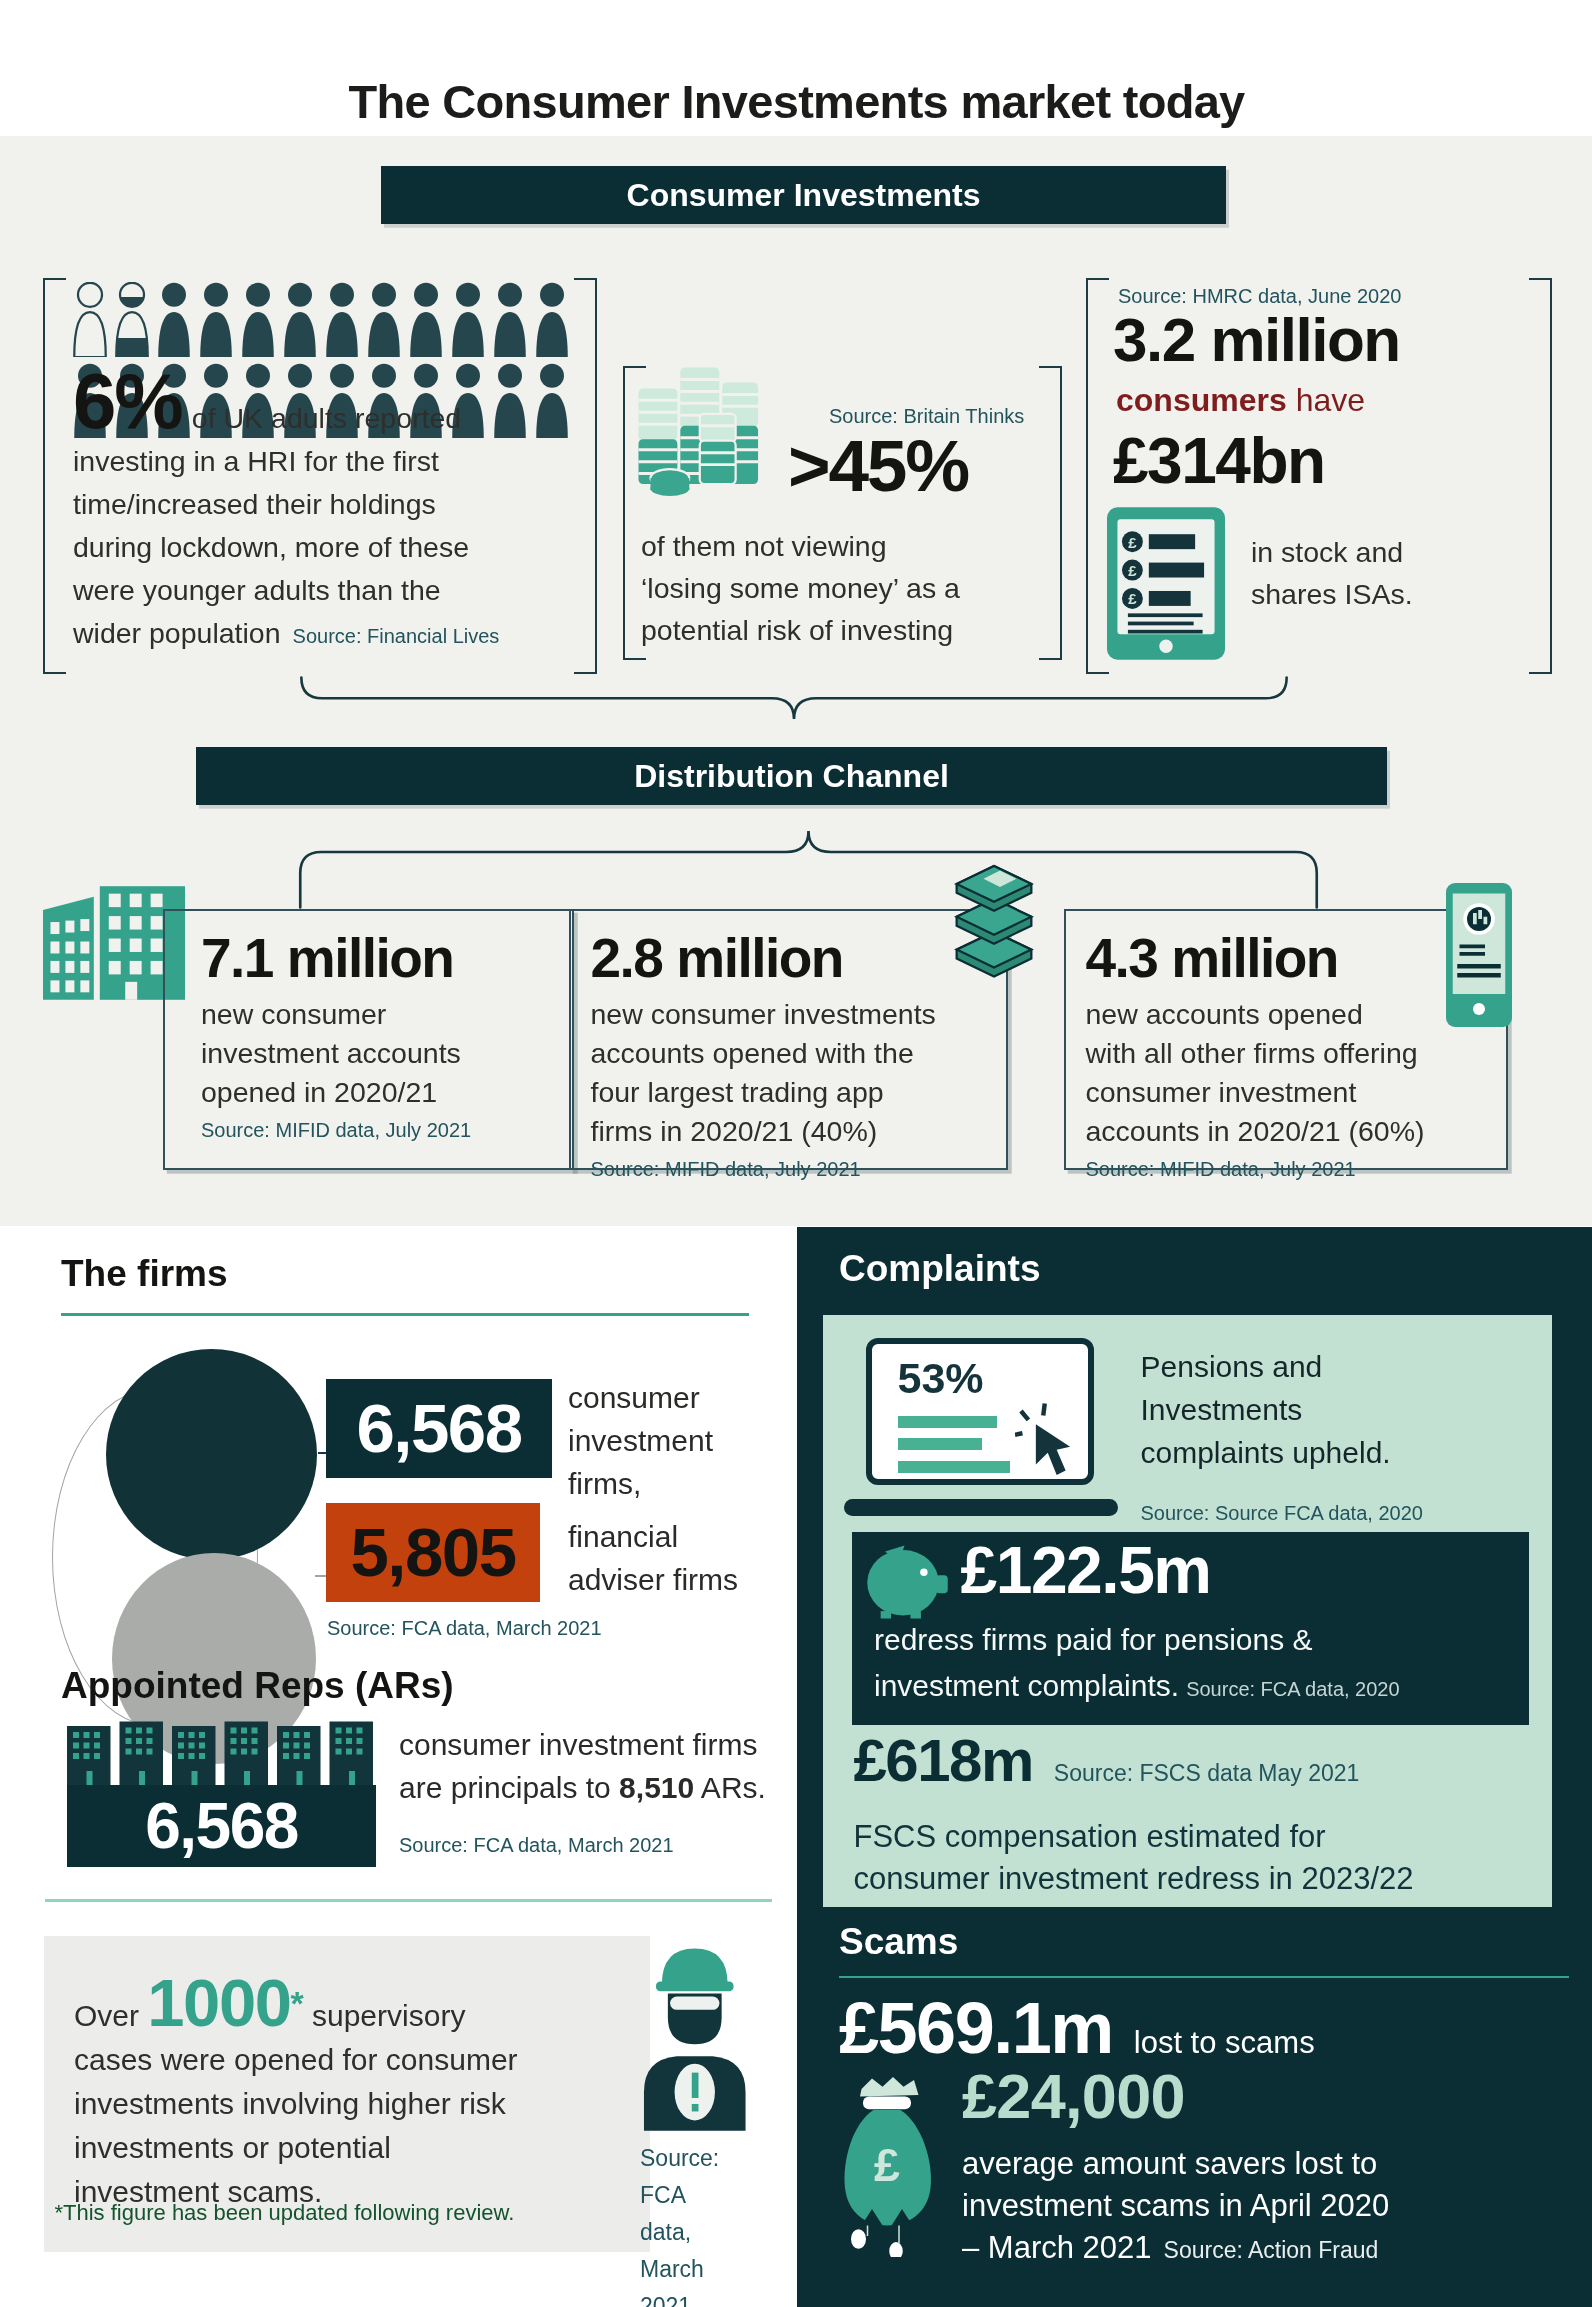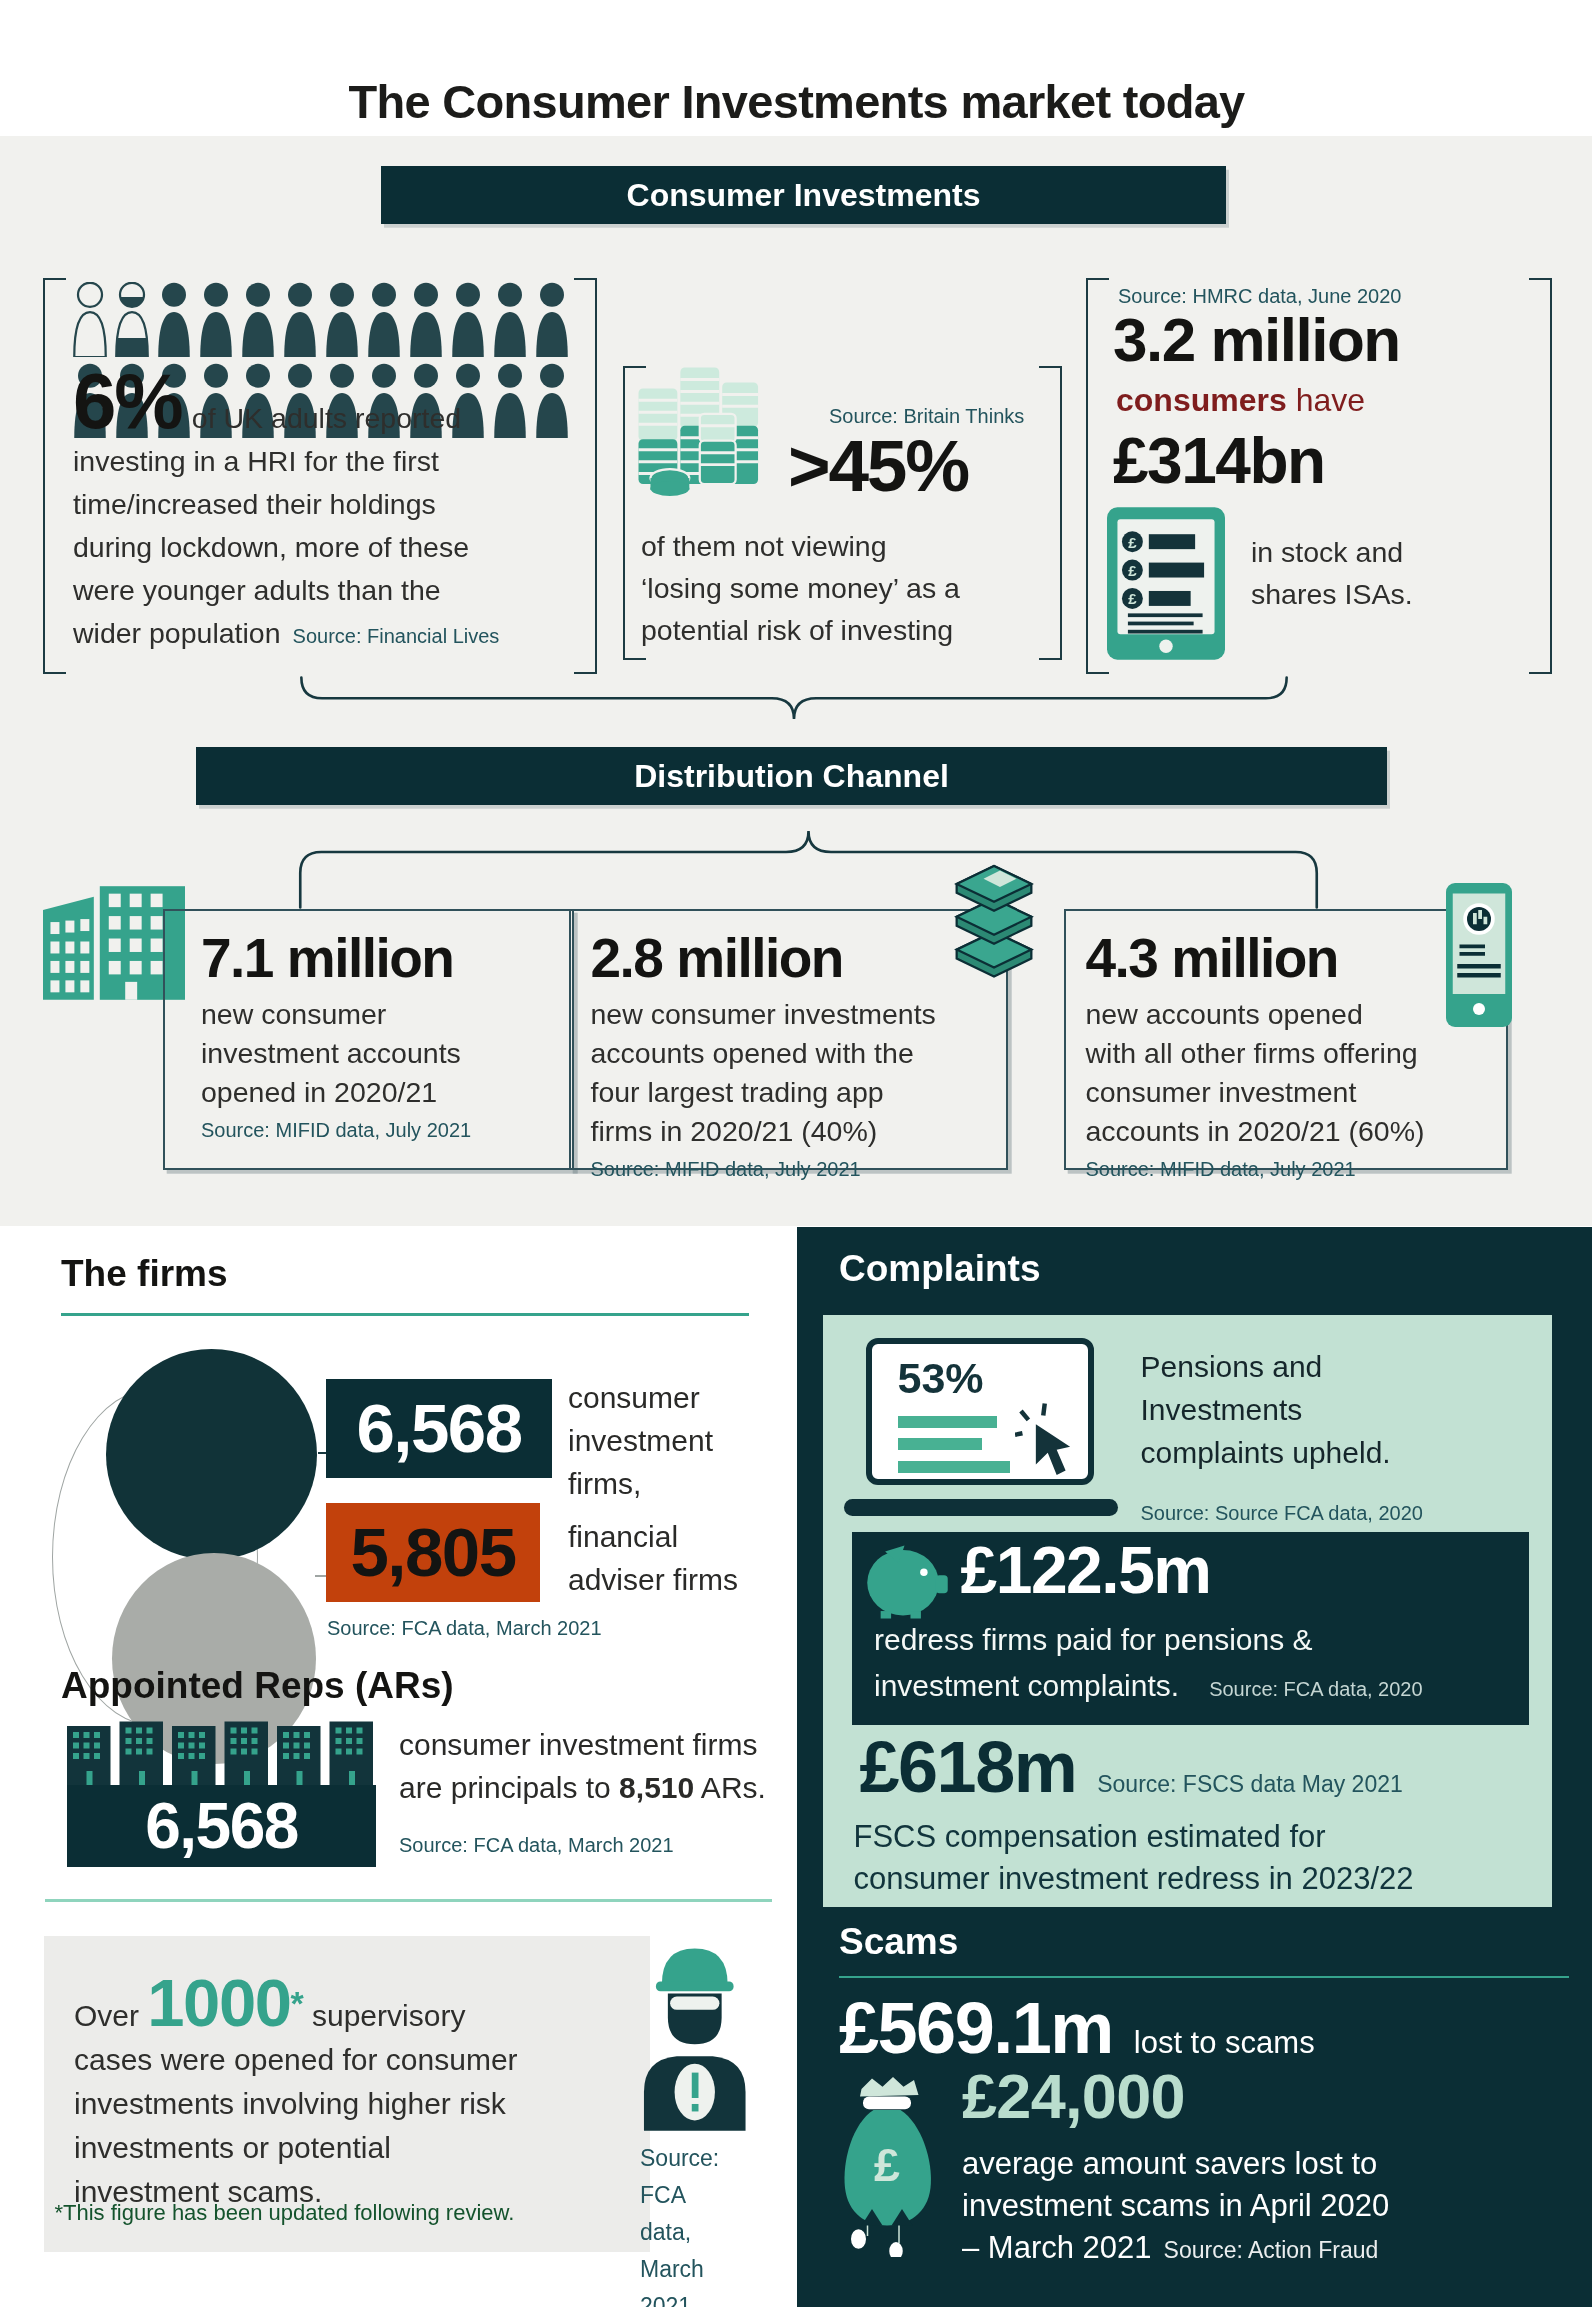--- a/index.html
+++ b/index.html
@@ -94,23 +94,23 @@
   .lbar2{top:94px;width:84px;}
   .lbar3{top:117px;width:112px;}
   .laptop-base{position:absolute;left:0;bottom:0;width:274px;height:16.5px;border-radius:9px;background:#0e3038;}
   .cursor-svg{position:absolute;left:171px;top:61px;width:67px;height:82px;}
   .upheld-text{position:absolute;left:318px;top:30px;width:255px;font-size:30px;line-height:43px;color:#15262b;}
   .upheld-src{position:absolute;left:318px;top:187px;}
   .redress{position:absolute;left:29px;top:217px;width:677px;height:193px;background:#0b2e35;}
   .piggy-svg{position:absolute;left:12px;top:9px;width:84px;height:79px;}
   .redress-stat{position:absolute;left:109px;top:0px;font-size:66px;font-weight:700;color:#fff;letter-spacing:-1.5px;}
   .redress-text{position:absolute;left:22.5px;top:85px;width:649px;font-size:30px;line-height:46px;color:#f4f8f6;}
-  .redress-text .src{color:#c5d6d3;margin-left:30px;}
+  .redress-text .src{color:#c5d6d3;margin-left:7px;}
   .fscs-row{position:absolute;left:31px;top:411px;}
-  .fscs-stat{font-size:72px;font-weight:700;color:#0b2e35;letter-spacing:-1.5px;margin-left:6px;}
+  .fscs-stat{font-size:60px;font-weight:700;color:#0b2e35;letter-spacing:-1.5px;}
   .fscs-src{font-size:23px;color:#23545d;margin-left:21px;}
   .fscs-text{position:absolute;left:31px;top:501px;width:689px;font-size:31px;line-height:42px;color:#11343c;}
   .scams-head{position:absolute;left:42px;top:694px;font-size:37px;font-weight:700;color:#fff;}
   .scams-line{position:absolute;left:42px;top:749px;width:730px;height:2.2px;background:#35a38c;}
   .lost-row{position:absolute;left:42px;top:760px;color:#fff;}
   .lost-stat{font-size:72px;font-weight:700;letter-spacing:-1.5px;}
   .lost-text{font-size:31px;margin-left:21px;}
   .bag-svg{position:absolute;left:36px;top:850px;width:111px;height:180px;}
   .avg{position:absolute;left:165px;top:833px;width:539px;}
   .avg-stat{font-size:63px;font-weight:700;color:#b9ddcd;letter-spacing:-0.7px;}

